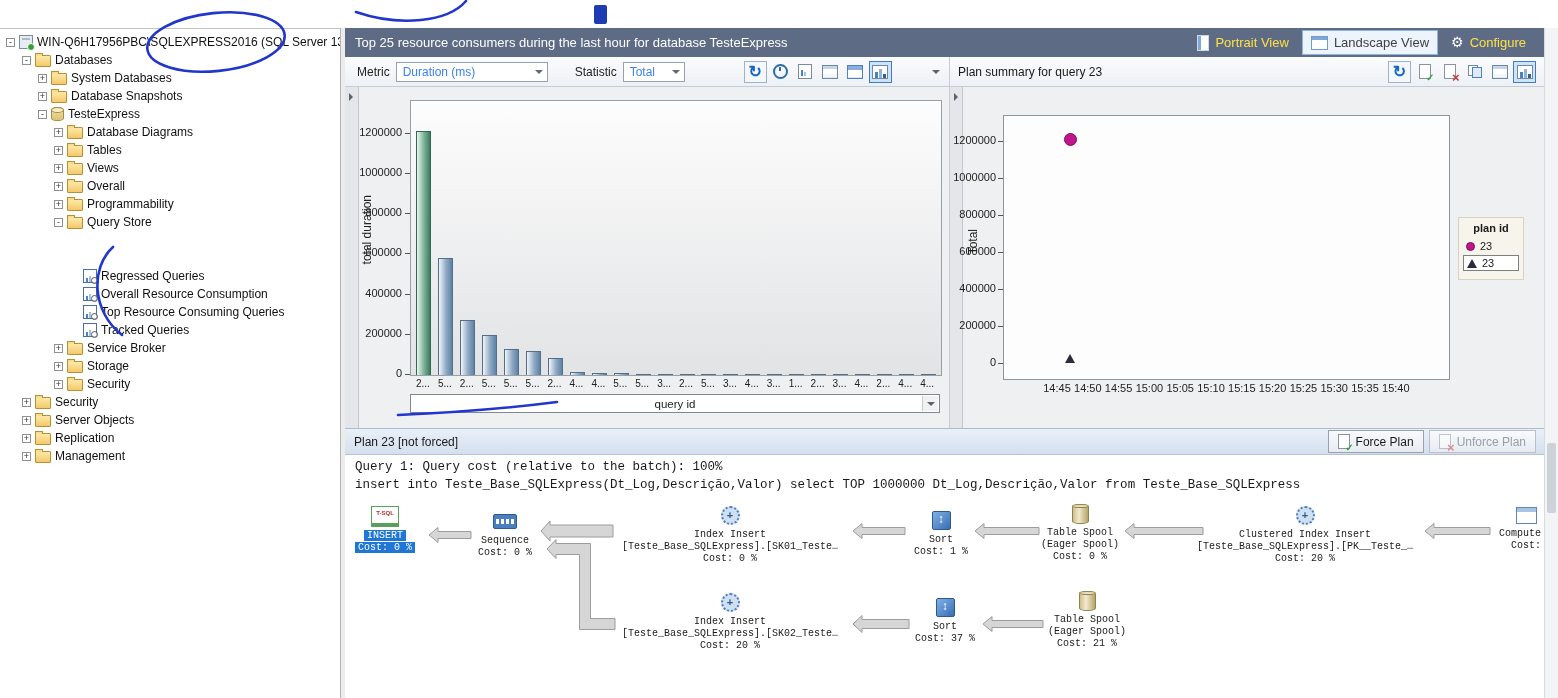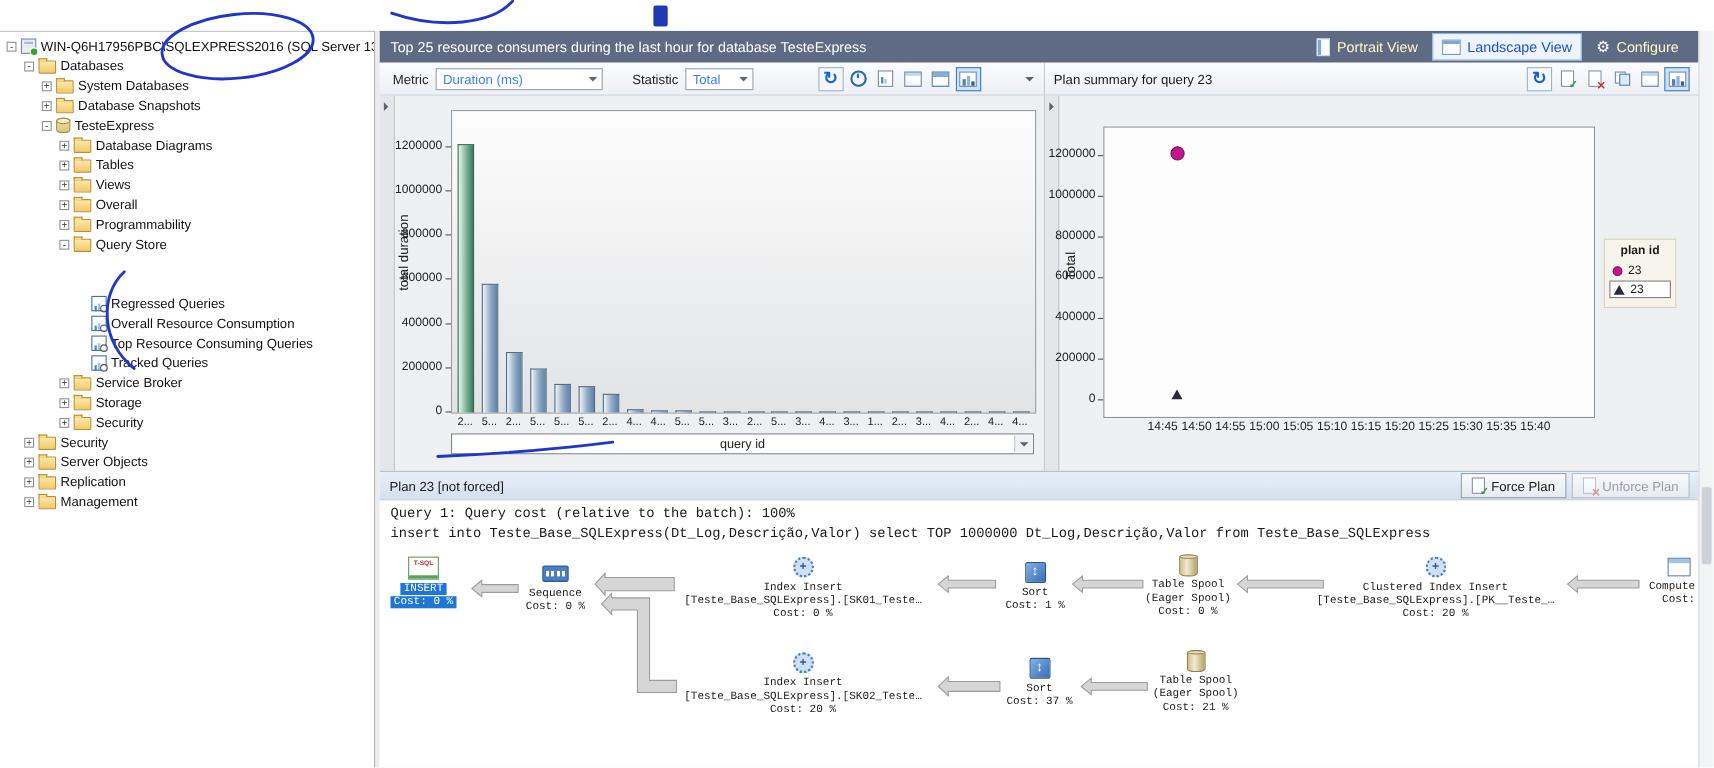--- a/index.html
+++ b/index.html
@@ -35,22 +35,22 @@
   .ti-server{width:12px;height:12px;background:#e7ecf2;border:1px solid #7d8aa0;}
   .ti-server::before{content:"";position:absolute;left:2px;top:2px;right:2px;height:2px;background:#aebacc;}
   .ti-server::after{content:"";position:absolute;right:-3px;bottom:-3px;width:6px;height:6px;background:#35a135;border-radius:50%;border:1px solid #fff;}
   .ti-query-report{width:12px;height:12px;background:#fff;border:1px solid #4472a8;background-image:linear-gradient(#4f81bd,#4f81bd),linear-gradient(#9dc3e6,#9dc3e6);background-size:2px 5px,2px 7px;background-position:2px 8px,5px 6px;background-repeat:no-repeat;}
   .ti-query-report::after{content:"";position:absolute;right:-2px;bottom:-2px;width:5px;height:5px;border:1px solid #555;border-radius:50%;background:rgba(255,255,255,.6);}
   .tlabel{font-size:12px;color:#111;}
   .v-splitter{position:absolute;left:340px;top:28px;width:5px;bottom:0;background:#ececec;border-left:1px solid #b5b5b5;}
   
   #main{position:absolute;left:345px;top:28px;width:1200px;height:670px;background:#eef0f1;overflow:hidden;}
   .report-titlebar{position:absolute;left:0;top:0;right:0;height:29px;background:linear-gradient(#6675931,#566480) #5d6b85;display:flex;align-items:center;padding:0 10px;box-sizing:border-box;color:#fff;font-size:13px;}
-  .view-btn{display:flex;align-items:center;gap:6px;height:23px;padding:0 8px;margin-left:4px;color:#fef9c3;border:1px solid transparent;cursor:default;}
-  .view-btn.active{background:#eef4fb;border-color:#8fb4dd;color:#1d4ed8;}
+  .view-btn{display:flex;align-items:center;gap:6px;height:23px;padding:0 8px;margin-left:4px;color:#fde047;border:1px solid transparent;cursor:default;}
+  .view-btn.active{background:#eef4fb;border-color:#8fb4dd;color:#404040;}
   .g-portrait{width:10px;height:14px;background:#fff;border:1px solid #cdd8ea;box-shadow:inset 3px 0 0 #7fa8d9;}
   .g-landscape{width:15px;height:12px;background:#fff;border:1px solid #6f9ccc;box-shadow:inset 0 3px 0 #7fa8d9;}
   .g-configure::before{content:"\2699";color:#fff;font-size:14px;line-height:1;}
   
   .left-toolbar{position:absolute;left:0;top:29px;width:605px;height:30px;background:linear-gradient(#fbfcfe,#edf0f5);border-bottom:1px solid #c6ccd6;border-right:1px solid #c6ccd6;display:flex;align-items:center;padding:0 6px;box-sizing:border-box;}
   .ps-header{position:absolute;left:605px;right:0;top:29px;height:30px;background:linear-gradient(#fbfcfe,#edf0f5);border-bottom:1px solid #c6ccd6;display:flex;align-items:center;padding:0 8px;box-sizing:border-box;}
   .tb-label{margin:0 6px 0 6px;color:#222;}
   .dd{position:relative;height:20px;border:1px solid #98a0ab;background:#fff;display:inline-flex;align-items:center;padding:0 6px;box-sizing:border-box;color:#3b82f6;}
   .dd .arr{position:absolute;right:4px;top:7px;width:0;height:0;border:4px solid transparent;border-top-color:#606a76;}
   .tico{width:23px;height:22px;border:1px solid transparent;display:inline-flex;align-items:center;justify-content:center;margin:0 1px;box-sizing:border-box;}

